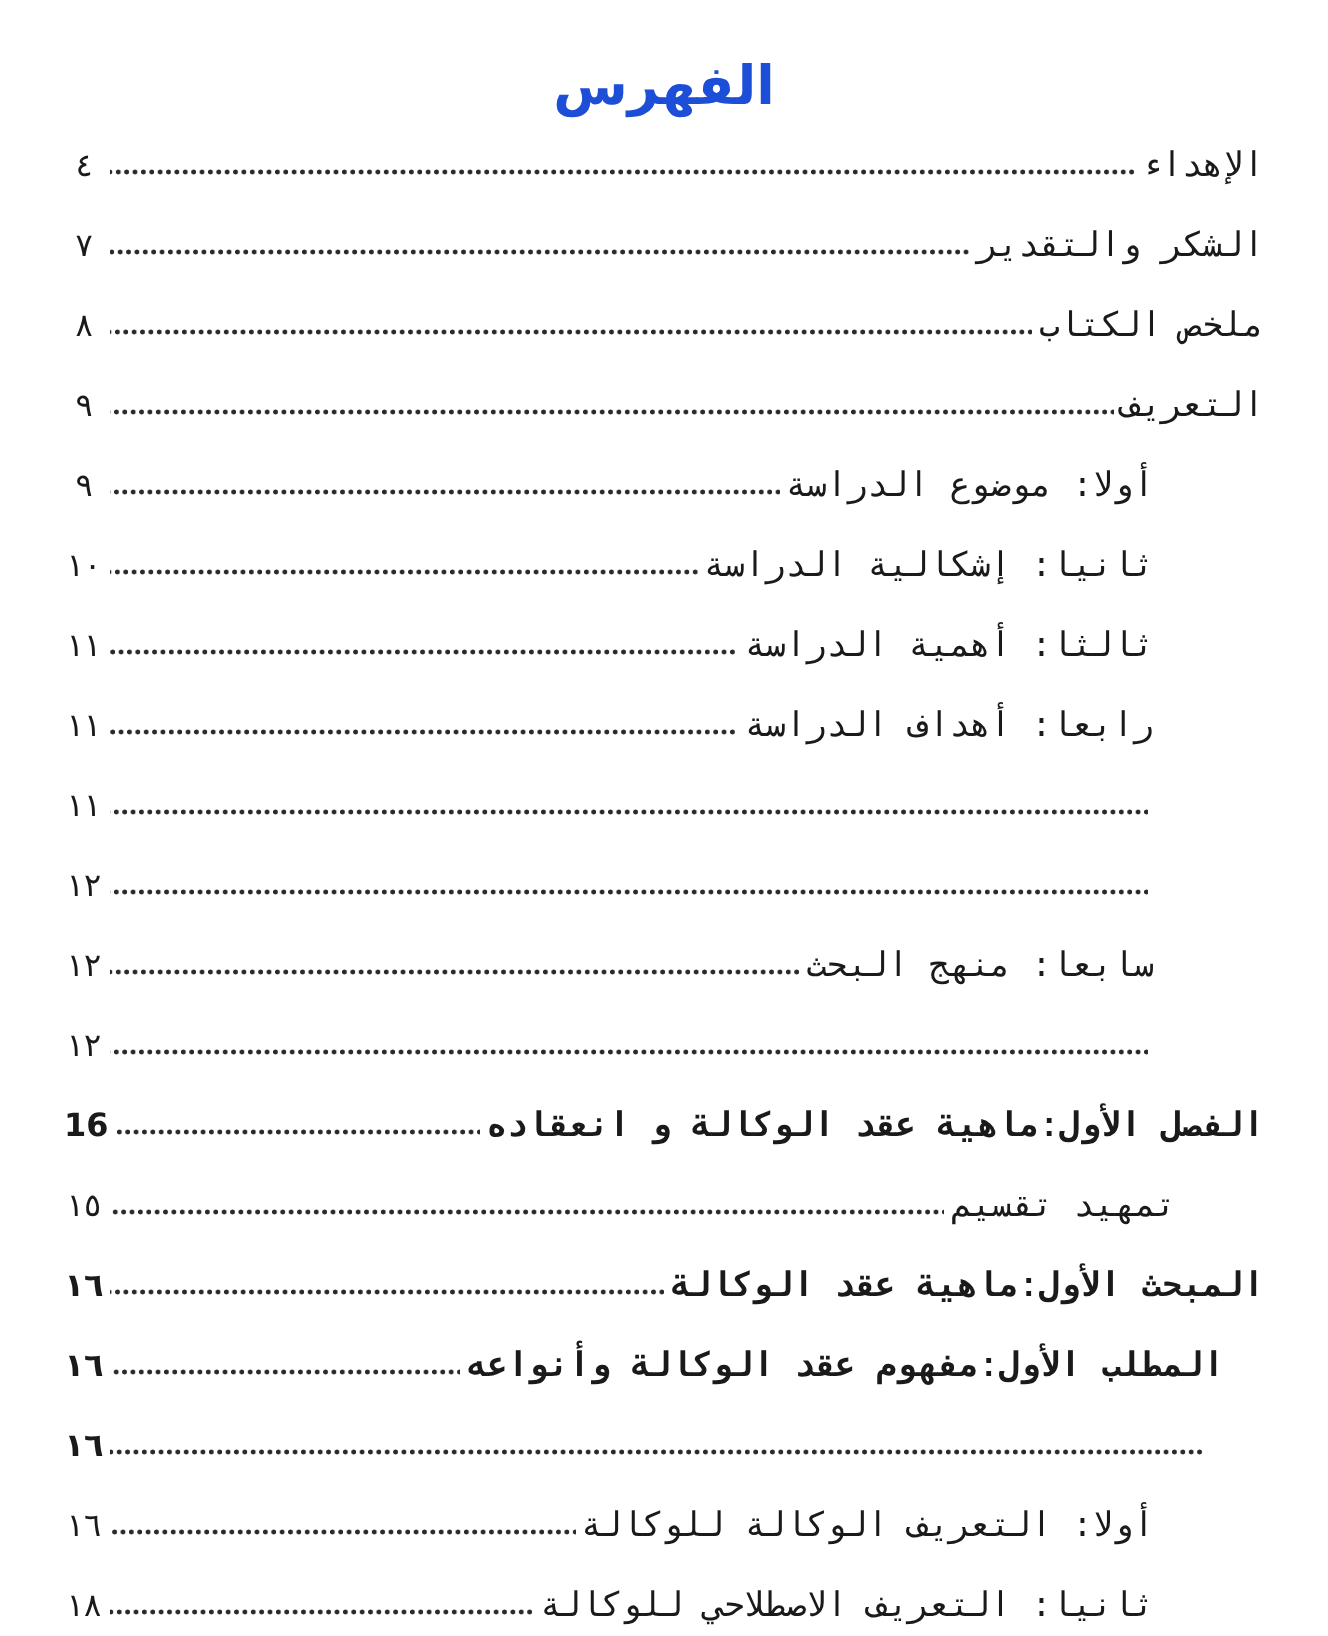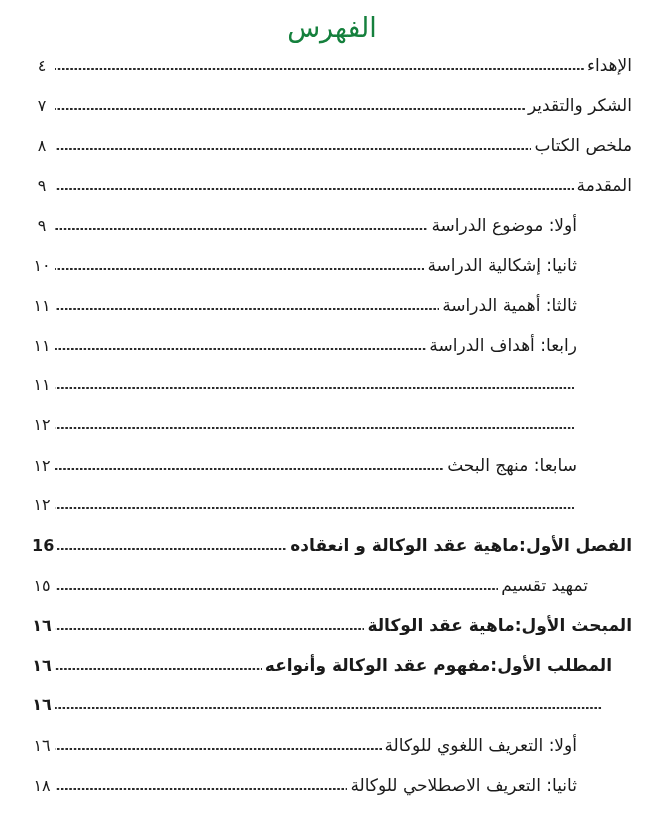--- a/index.html
+++ b/index.html
@@ -14,43 +14,44 @@
     font-family: "DejaVu Sans", sans-serif;
     color: #1a1a1a;
   }
   .page {
     width: 664px;
     height: 818px;
     box-sizing: border-box;
     position: relative;
   }
   .page-title {
-    margin: 0;
+    margin: 16px;
     padding-top: 12px;
     text-align: center;
     font-size: 27px;
-    font-weight: normal;
-    color: #15803d;
+    font-weight: bold;
+    color: #1d4ed8;
   }
   .toc {
     margin-top: 14px;
     padding: 0 32px 0 32px;
   }
   .toc-row {
     display: flex;
     direction: rtl;
     align-items: baseline;
     height: 40px;
     font-size: 17px;
     line-height: 40px;
     white-space: nowrap;
   }
   .toc-row .label {
     white-space: nowrap;
     line-height: 1;
+    font-family: Liberation Mono, monospace;
   }
   .toc-row .leader {
     flex: 1 1 auto;
     height: 4px;
     margin: 0 3px;
     min-width: 10px;
     background-image: radial-gradient(circle at 1.2px 2px, #2a2a2a 1.05px, transparent 1.4px);
     background-size: 4.2px 4px;
     background-repeat: repeat-x;
     background-position: bottom;
@@ -85,21 +86,21 @@
     <span class="label">الشكر والتقدير</span>
     <span class="leader"></span>
     <span class="page-num">٧</span>
   </div>
       <div class="toc-row lvl0">
     <span class="label">ملخص الكتاب</span>
     <span class="leader"></span>
     <span class="page-num">٨</span>
   </div>
       <div class="toc-row lvl0">
-    <span class="label">المقدمة</span>
+    <span class="label">التعريف</span>
     <span class="leader"></span>
     <span class="page-num">٩</span>
   </div>
       <div class="toc-row lvl4">
     <span class="label">أولا: موضوع الدراسة</span>
     <span class="leader"></span>
     <span class="page-num">٩</span>
   </div>
       <div class="toc-row lvl4">
     <span class="label">ثانيا: إشكالية الدراسة</span>
@@ -151,21 +152,21 @@
       <div class="toc-row lvl1 bold">
     <span class="label">المطلب الأول:مفهوم عقد الوكالة وأنواعه</span>
     <span class="leader"></span>
     <span class="page-num">١٦</span>
   </div>
       <div class="toc-row lvl2 bold">
     <span class="leader"></span>
     <span class="page-num">١٦</span>
   </div>
       <div class="toc-row lvl4">
-    <span class="label">أولا: التعريف اللغوي للوكالة</span>
+    <span class="label">أولا: التعريف الوكالة للوكالة</span>
     <span class="leader"></span>
     <span class="page-num">١٦</span>
   </div>
       <div class="toc-row lvl4">
     <span class="label">ثانيا: التعريف الاصطلاحي للوكالة</span>
     <span class="leader"></span>
     <span class="page-num">١٨</span>
   </div>
     </div>
 </div>

